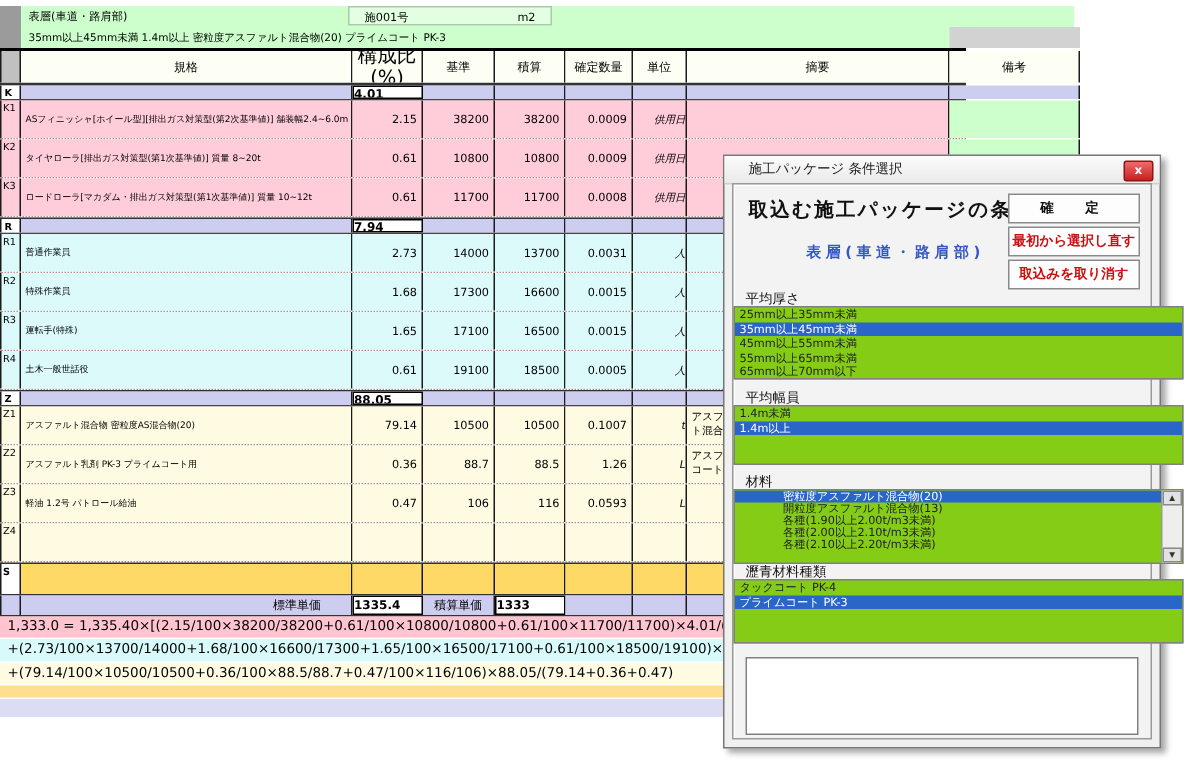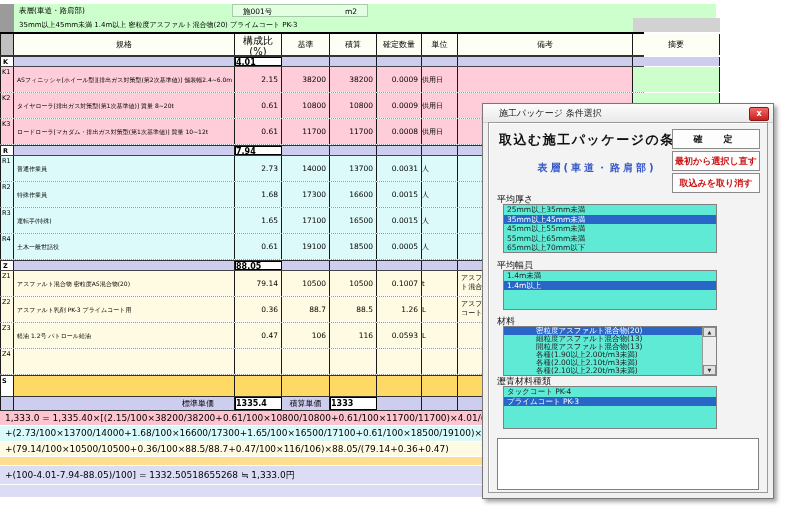--- a/index.html
+++ b/index.html
@@ -16,30 +16,30 @@
   .grayp{position:absolute;left:633px;top:18px;width:87px;height:14px;background:#d2d2d2;}
 
   
   .table{position:absolute;left:0;top:32px;width:720px;}
   .tr{display:grid;grid-template-columns:14px 221px 47px 48px 47px 45px 36px 175px 87px;width:644px;box-sizing:border-box;}
   .c{box-sizing:border-box;border-right:1px solid #1a1a1a;overflow:hidden;white-space:nowrap;}
   .tr .c:first-child{border-left:1px solid #1a1a1a;}
   .hdr{height:24px;border-top:2px solid #000;border-bottom:1px solid #333;background:#fff;}
   .hdr .c{font-size:8px;display:flex;align-items:center;justify-content:center;text-align:center;background:#fdfff5;}
   .hdr .c.code{background:#c0c0c0;}
-  .hdr .ratio2{display:block;line-height:1.15;padding-top:3px;font-size:10px;}
+  .hdr .ratio2{display:block;line-height:1.15;padding-top:3px;font-size:13px;}
   .datarow{height:26px;border-bottom:1px dotted #b09090;}
   .sec{height:11px;border-top:1px solid #333;border-bottom:1px solid #444;background:#cdcdf0;}
   .sec .c{background:#cdcdf0;font-size:8px;line-height:10px;}
   .sec .c.code{background:#fff;font-weight:bold;padding-left:2px;}
   .vcell{background:#fff !important;border:1px solid #000;font-weight:bold;padding-right:3px;font-size:8px;line-height:9px;}
   .c.code{background:#fff;font-size:6.5px;line-height:1.2;padding:2px 0 0 1px;}
   .c.spec{font-size:6px;line-height:26px;padding-left:3px;}
   .c.num{font-size:7.5px;line-height:26px;text-align:right;padding-right:3px;}
-  .c.unit{font-size:7px;line-height:26px;text-align:left;}
+  .c.unit{font-size:7px;line-height:26px;text-align:right;font-style:italic;}
   .c.note{font-size:7px;line-height:9px;padding:3px 0 0 3px;}
   .pink .c{background:#ffcdd9;}
   .cyan .c{background:#dcfafa;}
   .cream .c{background:#fffbe2;}
   .pink .c.grn{background:#ccffcc;}
   .srow{height:21px;border-top:1px solid #333;}
   .srow .c{background:#ffd966;}
   .srow .c.code{background:#fff;font-weight:bold;}
   .sumrow{height:15px;border-top:1px solid #333;border-bottom:1px solid #333;}
   .sumrow .c{background:#cdcdf0;font-size:8px;line-height:14px;}
@@ -62,21 +62,21 @@
   .dlg-title{position:absolute;left:0;top:0;right:0;height:18px;background:linear-gradient(#fcfcfc,#e9e9e9);border-bottom:1px solid #cfcfcf;font-size:9px;line-height:18px;padding-left:16px;color:#222;}
   .dlg-close{position:absolute;right:4px;top:3px;width:18px;height:12px;background:linear-gradient(#ef6a6a,#c91f1f);border:1px solid #8c1616;border-radius:2px;color:#fff;font-size:8px;line-height:11px;text-align:center;font-weight:bold;}
   .dlg-body{position:absolute;left:5px;right:5px;top:18px;bottom:5px;background:#f3f3f3;border:1px solid #9a9a9a;box-shadow:inset 1px 1px 0 #ffffff;}
   .dlg-head{position:absolute;left:10px;top:8px;font-size:13px;font-weight:bold;letter-spacing:1.5px;color:#111;}
   .dlg-sub{position:absolute;left:18px;top:38px;width:180px;text-align:center;font-size:10px;font-weight:bold;letter-spacing:3px;color:#3558c8;}
   .dbtn{position:absolute;right:7px;width:88px;height:20px;background:#fdfdfd;border:1px solid #8a8a8a;font-size:9px;font-weight:bold;text-align:center;line-height:18px;box-sizing:border-box;}
   .dbtn.b1{top:6px;letter-spacing:6px;color:#111;}
   .dbtn.b2{top:28px;color:#cc1111;}
   .dbtn.b3{top:50px;color:#cc1111;}
   .glabel{position:absolute;left:8px;font-size:9px;color:#111;}
-  .lb{position:absolute;left:14px;width:214px;background:#5eead4;border:1px solid #808080;box-sizing:border-box;overflow:hidden;}
+  .lb{position:absolute;left:0;width:300px;background:#84cc16;border:1px solid #808080;box-sizing:border-box;overflow:hidden;}
   .li{height:9.5px;line-height:9.5px;font-size:7.5px;padding-left:3px;white-space:nowrap;overflow:hidden;color:#222;}
   .li.sel{background:#2a66c8;color:#fff;}
   .lb.dense .li{height:8px;line-height:8px;padding-left:32px;}
   .lb3{padding-right:13px;}
   .sb{position:absolute;right:0;top:0;bottom:0;width:13px;background:#eeeeee;border-left:1px solid #999;}
   .sbu{position:absolute;left:0;right:0;height:10px;background:#e2e2e2;border:1px solid #8a8a8a;font-size:5px;line-height:9px;text-align:center;color:#333;box-sizing:border-box;}
   .sbu.up{top:0;}
   .sbu.dn{bottom:0;}
   .emptybox{position:absolute;left:8px;top:315px;width:262px;height:52px;background:#fff;border:1px solid #808080;box-sizing:border-box;}
 </style>
@@ -102,22 +102,22 @@
     <div class="tr hdr">
       <div class="c code"></div>
       <div class="c">規格</div>
       <div class="c">
           <span class="ratio2"><span>構成比</span><br><span>(%)</span></span>
         </div>
       <div class="c">基準</div>
       <div class="c">積算</div>
       <div class="c">確定数量</div>
       <div class="c">単位</div>
+      <div class="c">摘要</div>
       <div class="c">備考</div>
-      <div class="c">摘要</div>
     </div>
 
     <div class="tr sec">
       <div class="c code">K</div>
       <div class="c"></div>
       <div class="c vcell">4.01</div>
       <div class="c"></div>
       <div class="c"></div>
       <div class="c"></div>
       <div class="c"></div>
@@ -293,21 +293,20 @@
       <div class="c"></div>
       <div class="c"></div>
     </div>
   </div>
 
   <div class="fwrap">
     <div class="fband f1">1,333.0 = 1,335.40×[(2.15/100×38200/38200+0.61/100×10800/10800+0.61/100×11700/11700)×4.01/(2.15+0.61+0.61)</div>
     <div class="fband f2">+(2.73/100×13700/14000+1.68/100×16600/17300+1.65/100×16500/17100+0.61/100×18500/19100)×7.94/(2.73+1.68+1.65+0.61)</div>
     <div class="fband f3">+(79.14/100×10500/10500+0.36/100×88.5/88.7+0.47/100×116/106)×88.05/(79.14+0.36+0.47)</div>
     <div class="fband f4"></div>
-    <div class="fband f5">+(100-4.01-7.94-88.05)/100] = 1332.50518655268 ≒ 1,333.0円</div>
     <div class="fband f6"></div>
   </div>
 
   <div class="dlg">
     <div class="dlg-title">施工パッケージ 条件選択</div>
     <div class="dlg-close">x</div>
     <div class="dlg-body">
       <div class="dlg-head">取込む施工パッケージの条件選択</div>
       <div class="dlg-sub">表層(車道・路肩部)</div>
       <div class="dbtn b1">確　定</div>
@@ -325,21 +324,20 @@
 
       <div class="glabel" style="top:136px">平均幅員</div>
       <div class="lb" style="top:147px;height:40px">
         <div class="li">1.4m未満</div>
         <div class="li sel">1.4m以上</div>
       </div>
 
       <div class="glabel" style="top:192px">材料</div>
       <div class="lb dense lb3" style="top:203px;height:50px">
         <div class="li sel">密粒度アスファルト混合物(20)</div>
-        <div class="li">細粒度アスファルト混合物(13)</div>
         <div class="li">開粒度アスファルト混合物(13)</div>
         <div class="li">各種(1.90以上2.00t/m3未満)</div>
         <div class="li">各種(2.00以上2.10t/m3未満)</div>
         <div class="li">各種(2.10以上2.20t/m3未満)</div>
         <div class="sb">
           <div class="sbu up">▲</div>
           <div class="sbu dn">▼</div>
         </div>
       </div>
 

